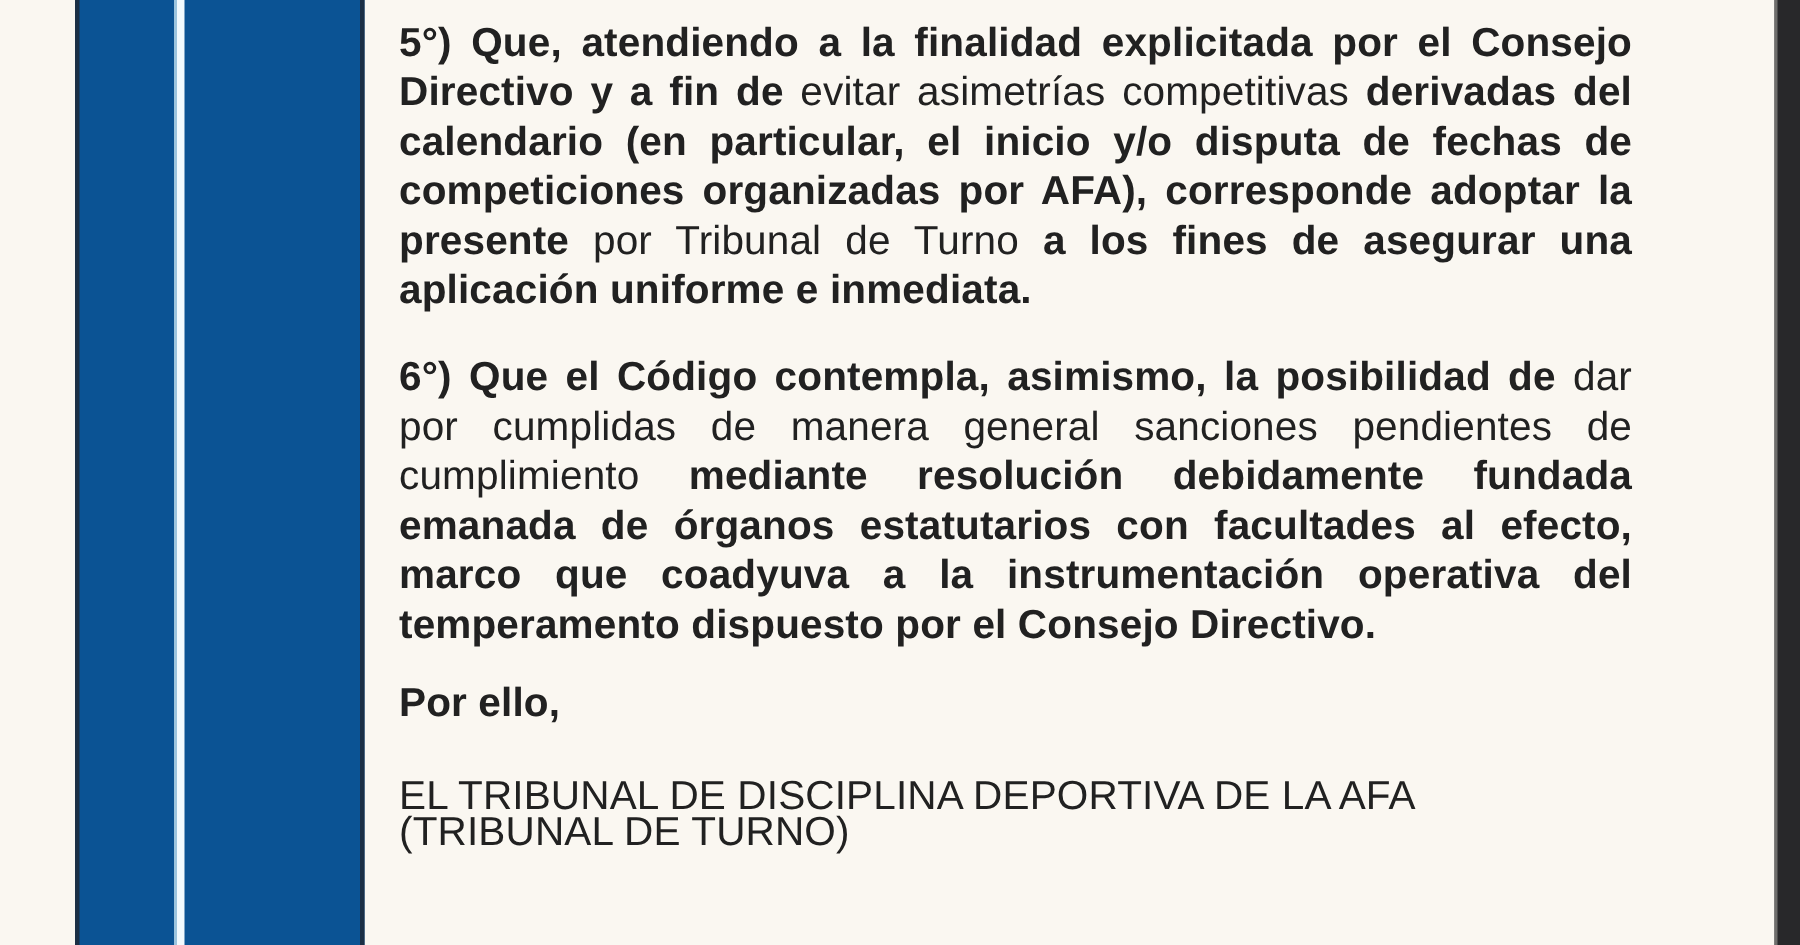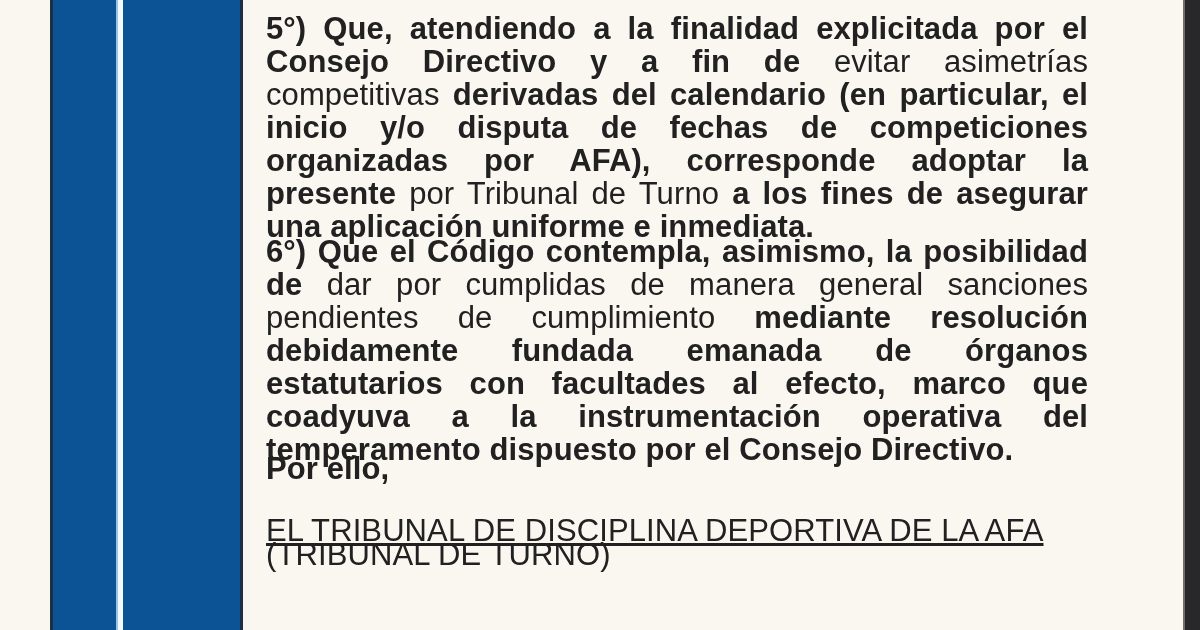--- a/index.html
+++ b/index.html
@@ -49,36 +49,36 @@
     width: 17px; height: 630px;
     background: var(--right-strip);
     border-left: 2px solid var(--right-strip-edge);
   }
 
   
   .doc-paragraph {
     position: absolute;
     left: 266px;
     width: 822px;
-    font-size: 31px;
+    font-size: 27px;
     line-height: 33px;
     letter-spacing: 0.1px;
     color: var(--text);
   }
   .doc-paragraph.justified {
     text-align: justify;
     text-justify: inter-word;
   }
   .doc-paragraph .seg { font-weight: 400; text-align: right; }
   .doc-paragraph .seg.bold { font-weight: 700; }
 
   #p-clause-5   { top: 12px; }
   #p-clause-6   { top: 235px; }
   #p-por-ello   { top: 452px; }
-  #p-tribunal-title { top: 514px; text-decoration: underline; }
+  #p-tribunal-title { top: 514px; }
   #p-tribunal-turno { top: 538px; }
 </style>
 </head>
 <body>
 
 <div class="left-bars">
   <div class="divider"></div>
 </div>
 
 <div class="right-strip"></div>

